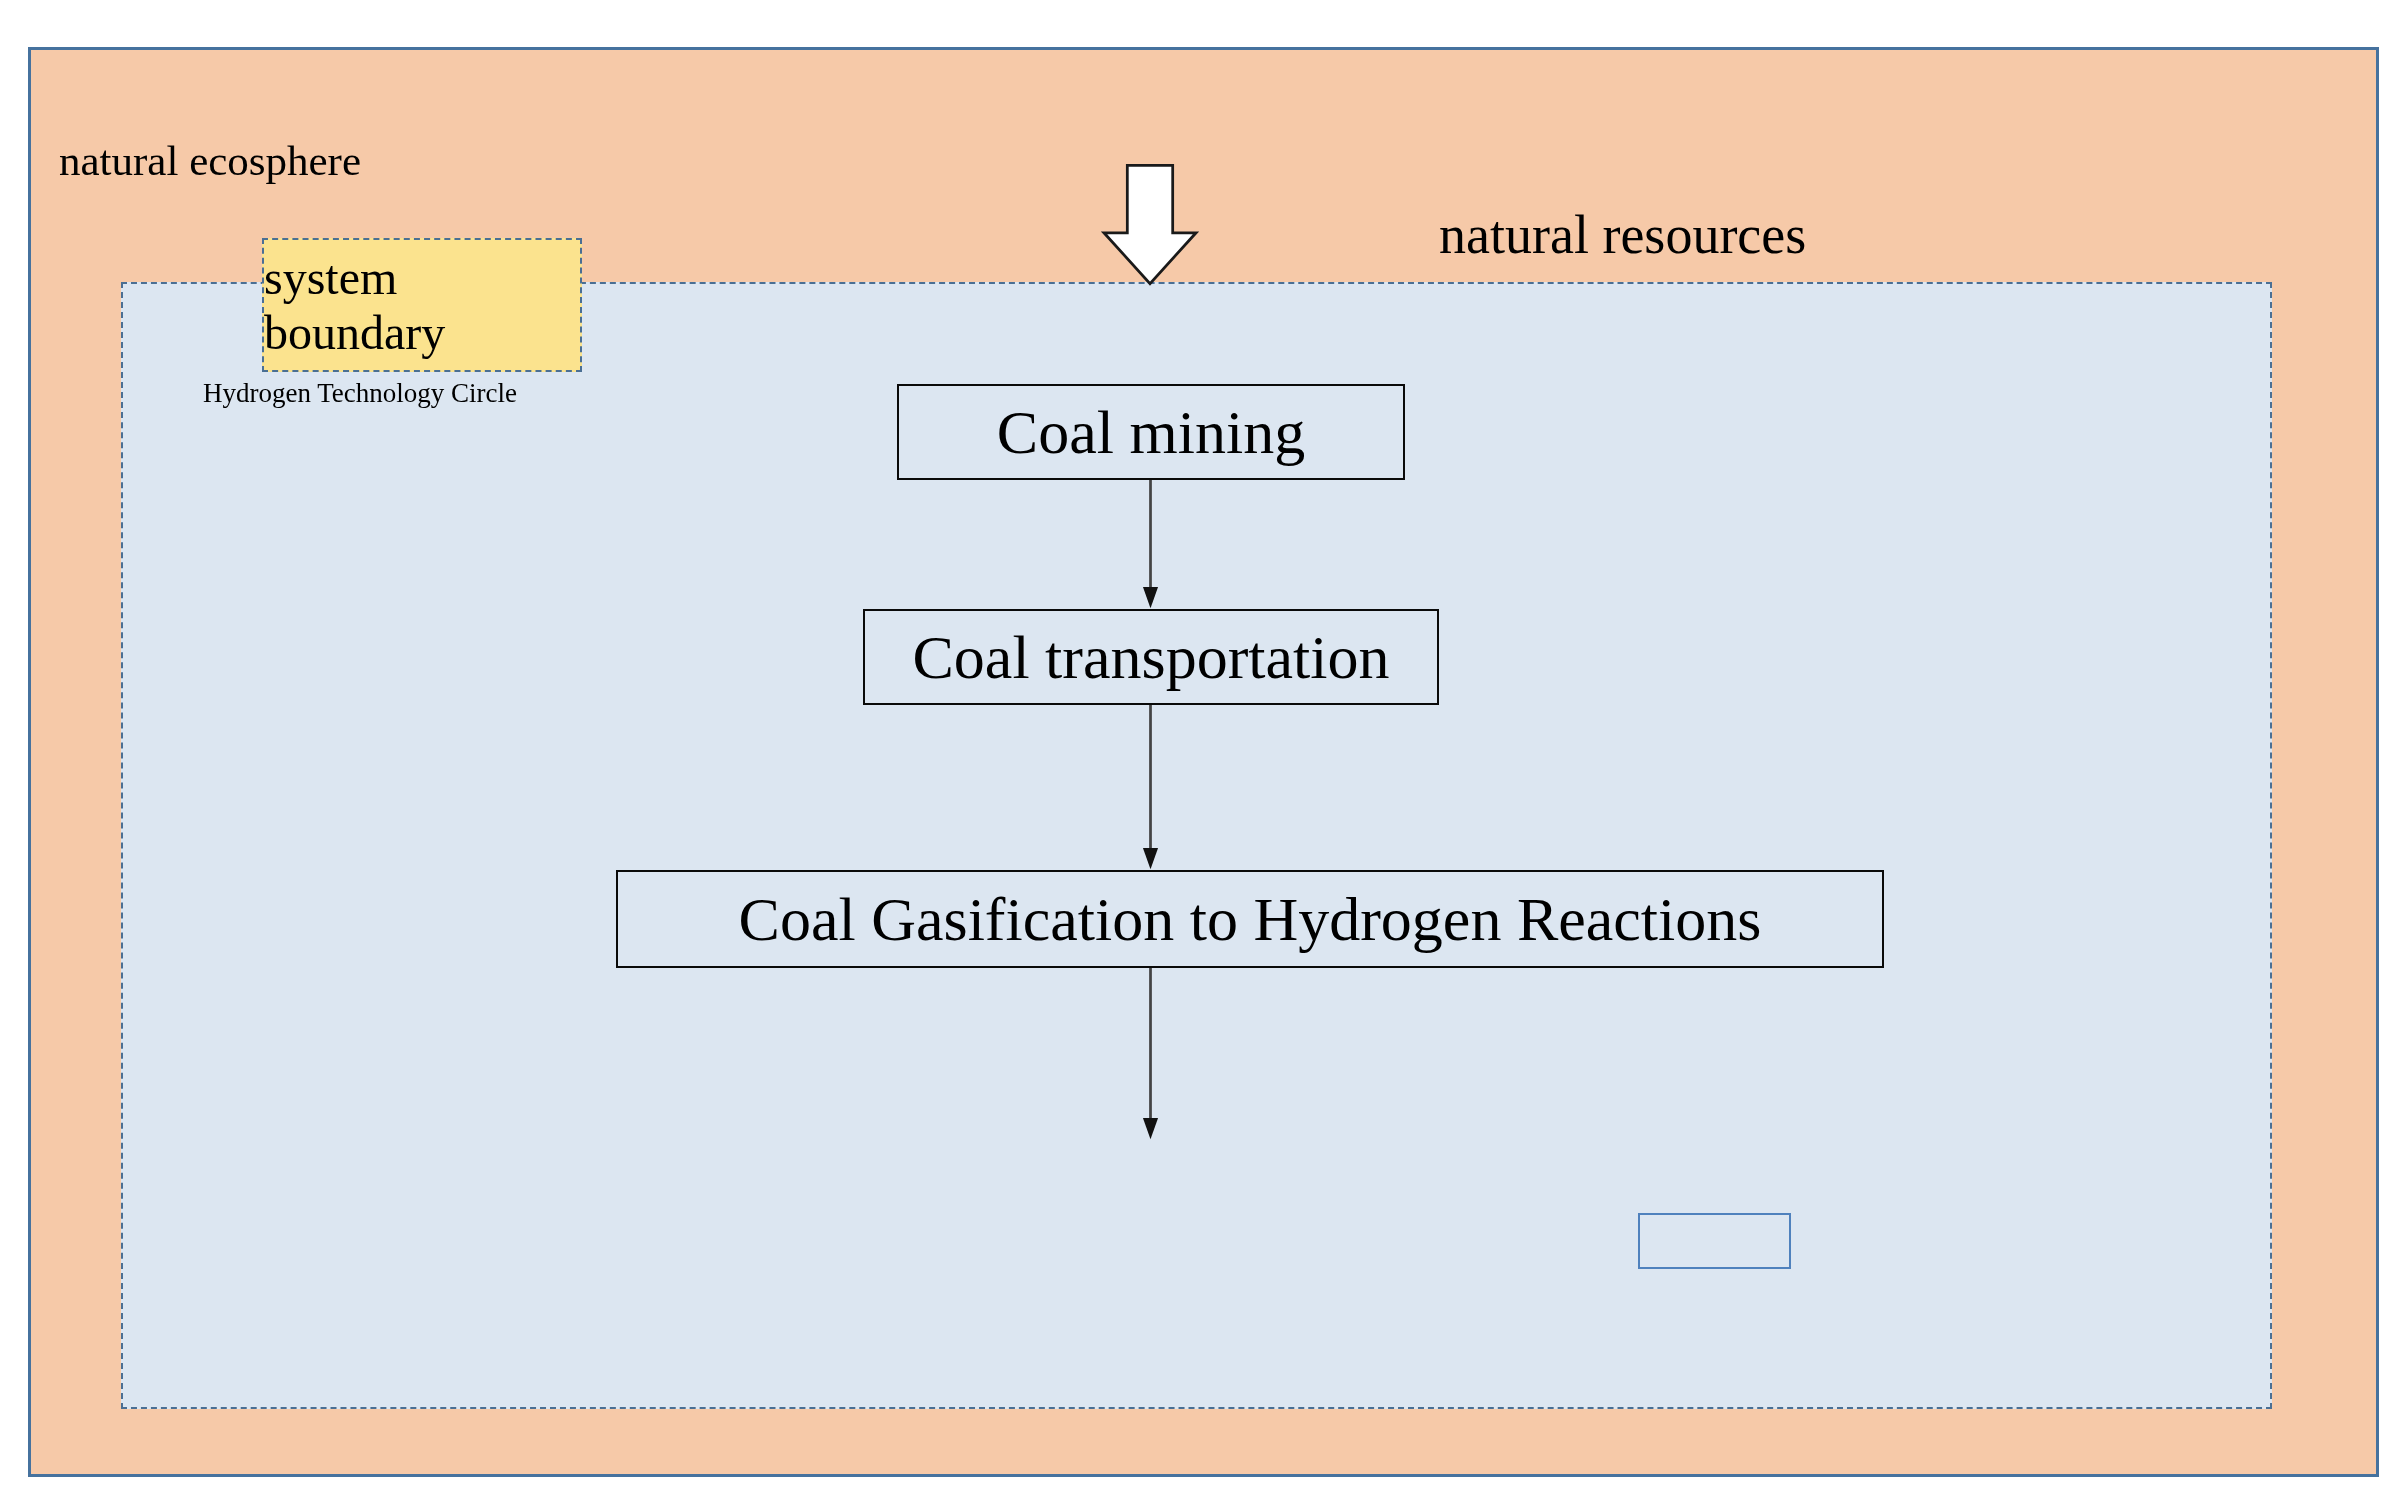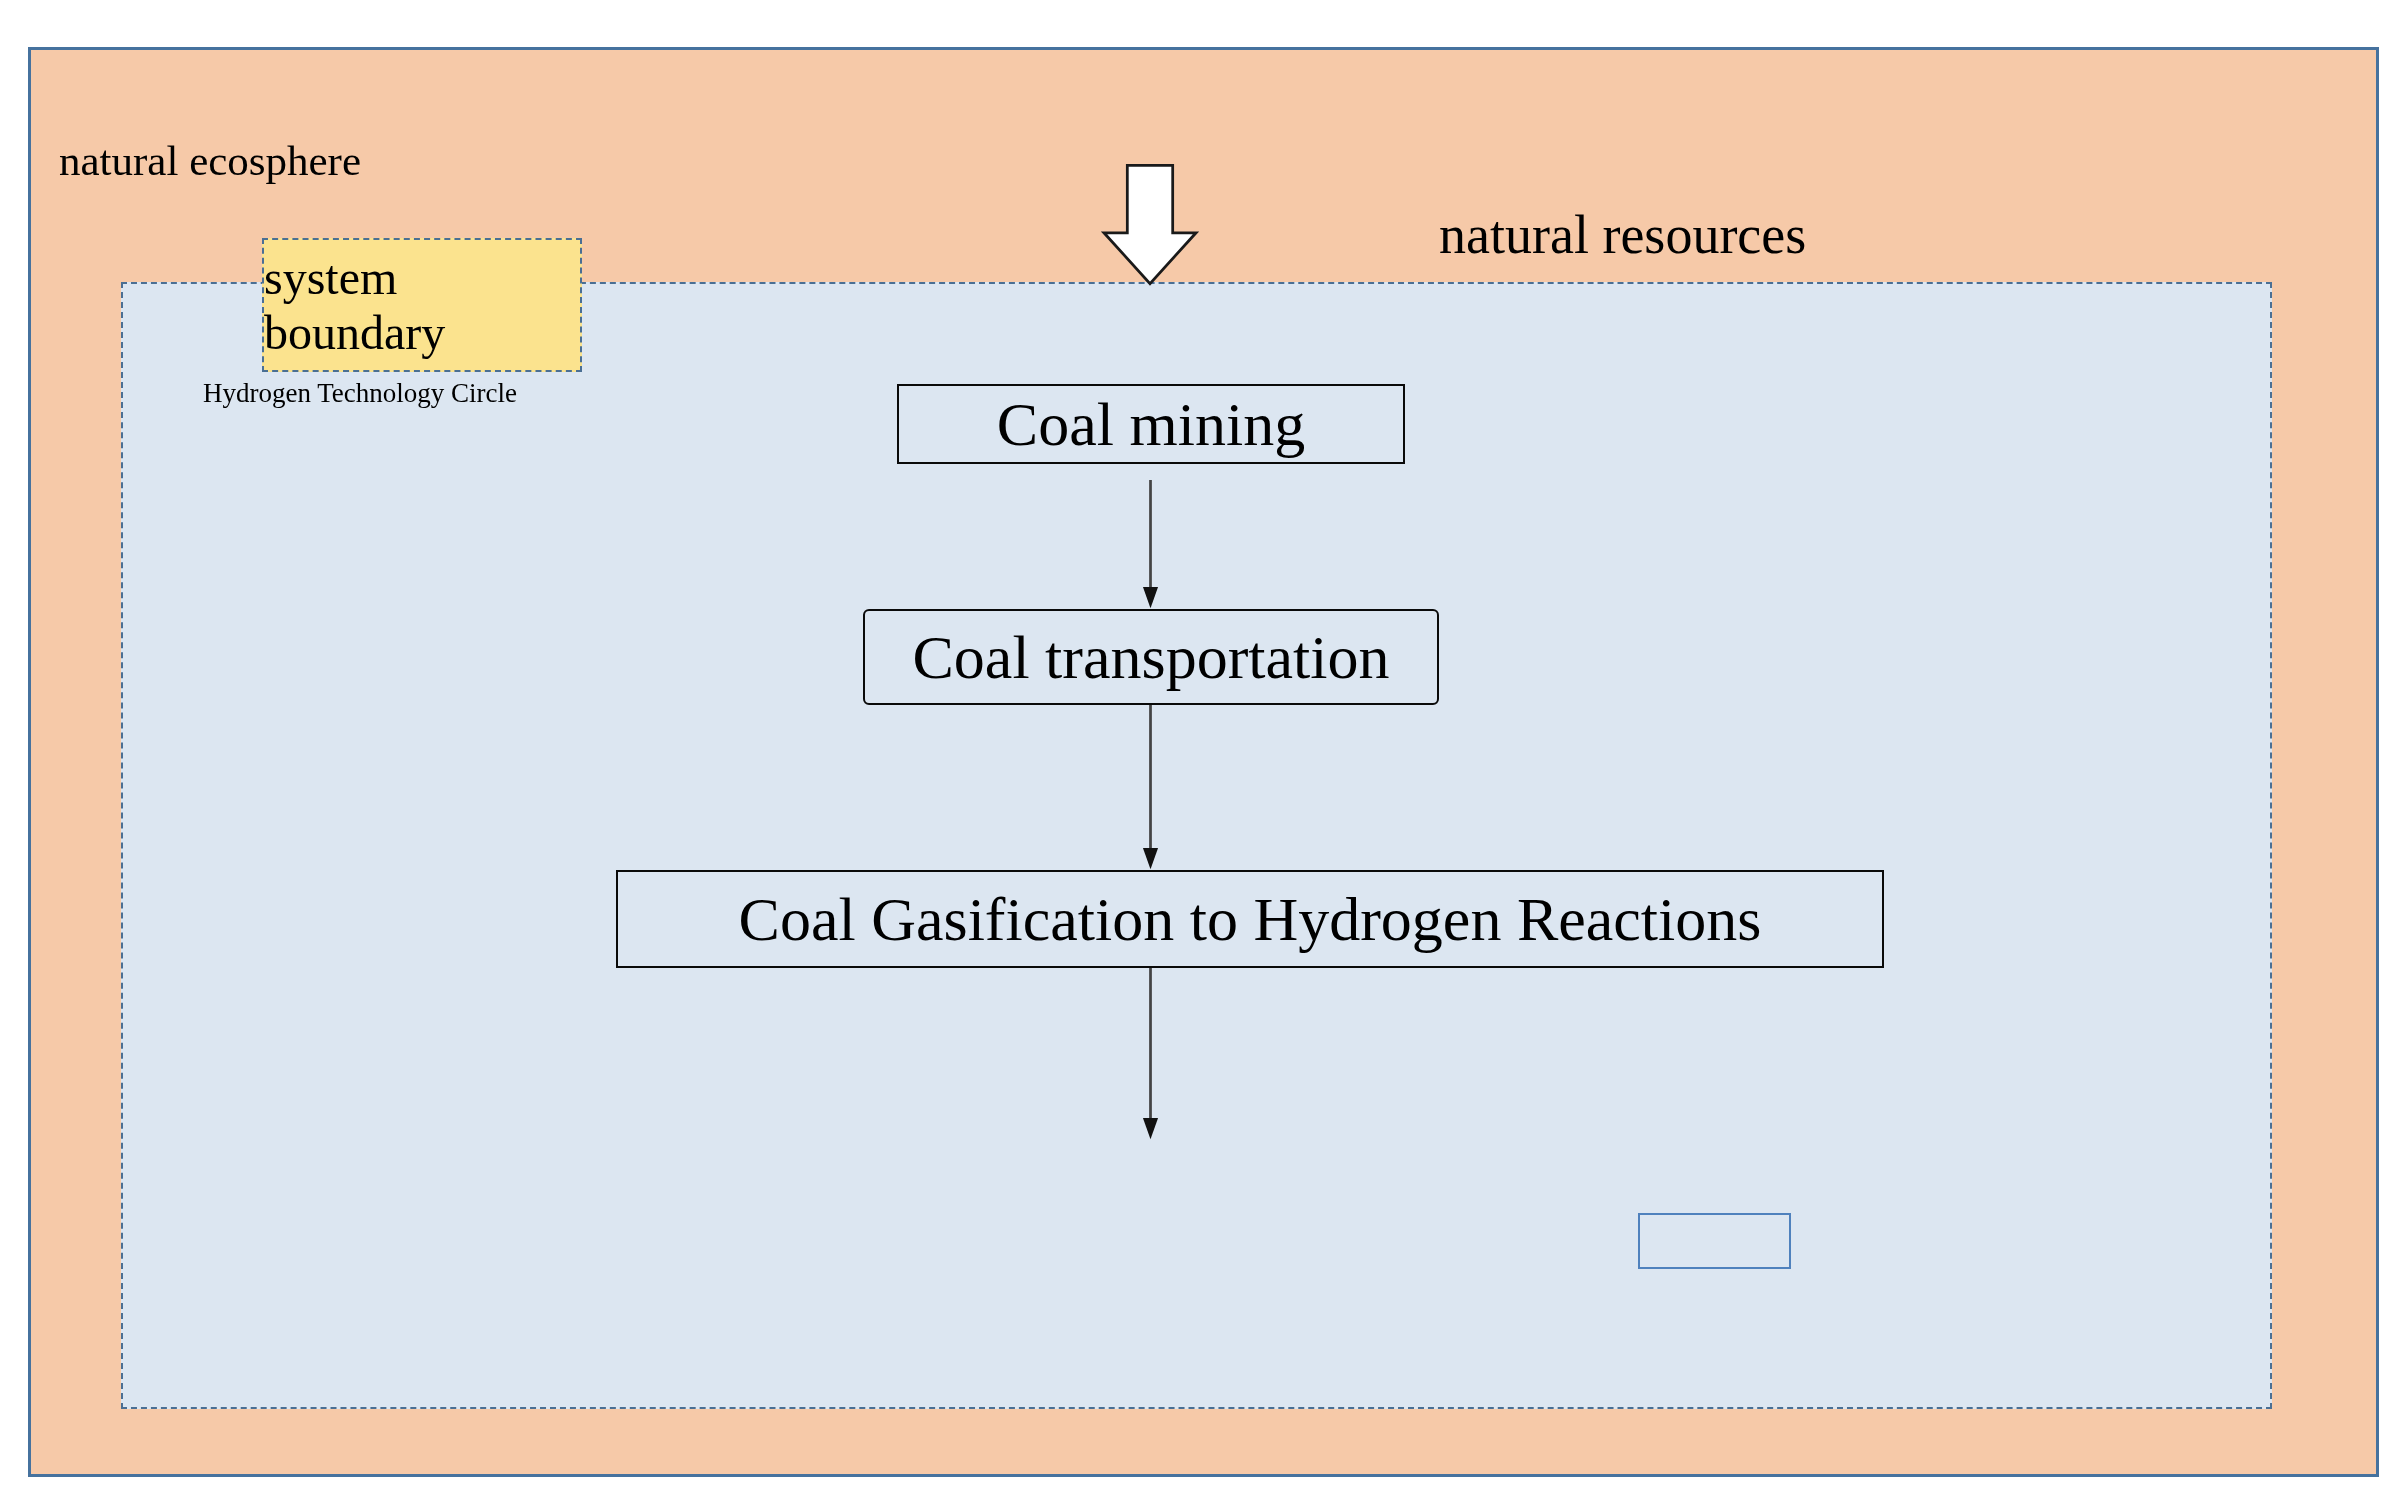--- a/index.html
+++ b/index.html
@@ -54,22 +54,22 @@
   }
 
   .proc-box {
     background: #dce6f1;
     border: 2.8px solid #0a0a0a;
     box-sizing: border-box;
     display: flex; align-items: center; justify-content: center;
     font-size: 62px;
     white-space: nowrap;
   }
-  .box-mining        { left: 897px; top: 384px;  width: 508px;  height: 80px; }
-  .box-transport     { left: 863px; top: 609px;  width: 576px;  height: 96px; border-radius: 6px; }
+  .box-mining        { left: 897px; top: 384px;  width: 508px;  height: 96px; }
+  .box-transport     { left: 863px; top: 609px;  width: 576px;  height: 96px; }
   .box-gasification  { left: 616px;  top: 870px; width: 1268px; height: 98px; }
   .box-output        { left: 885px; top: 1140px; width: 537px;  height: 85px; font-size: 54px; }
   .box-output sub    { font-size: 0.6em; line-height: 0; }
 
   .down-block-arrow { left: 1095px; top: 163px; }
   .flow-arrow { left: 1138px; }
   .fa1 { top: 480px;  }
   .fa2 { top: 705px; }
   .fa3 { top: 968px; }
 

